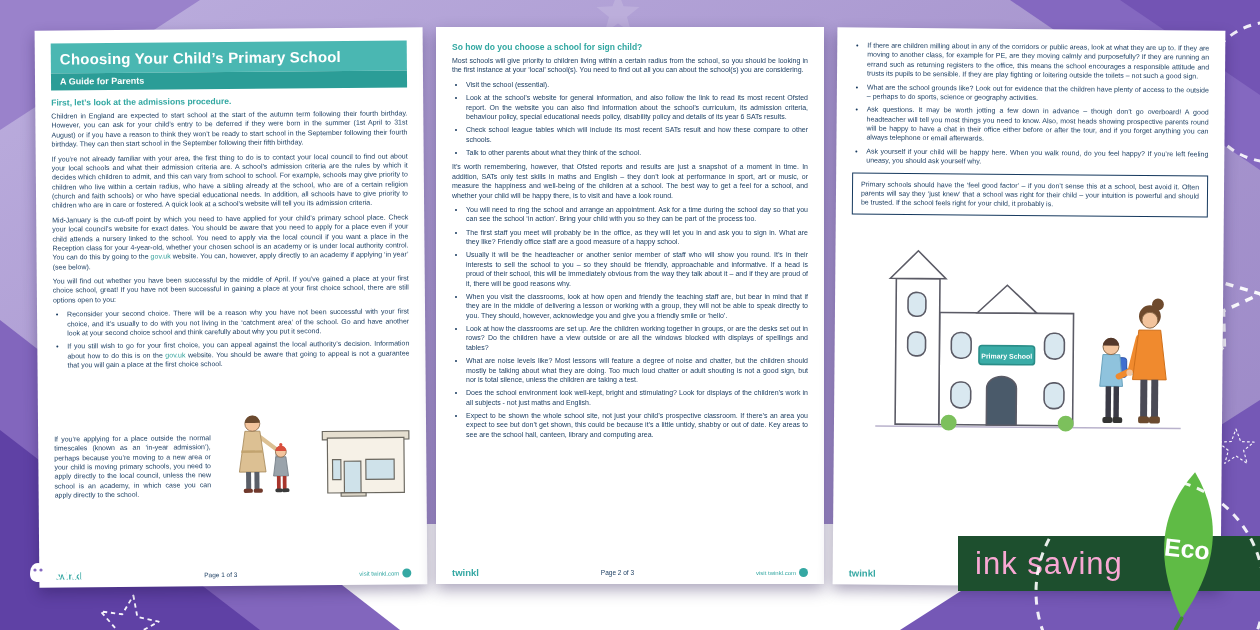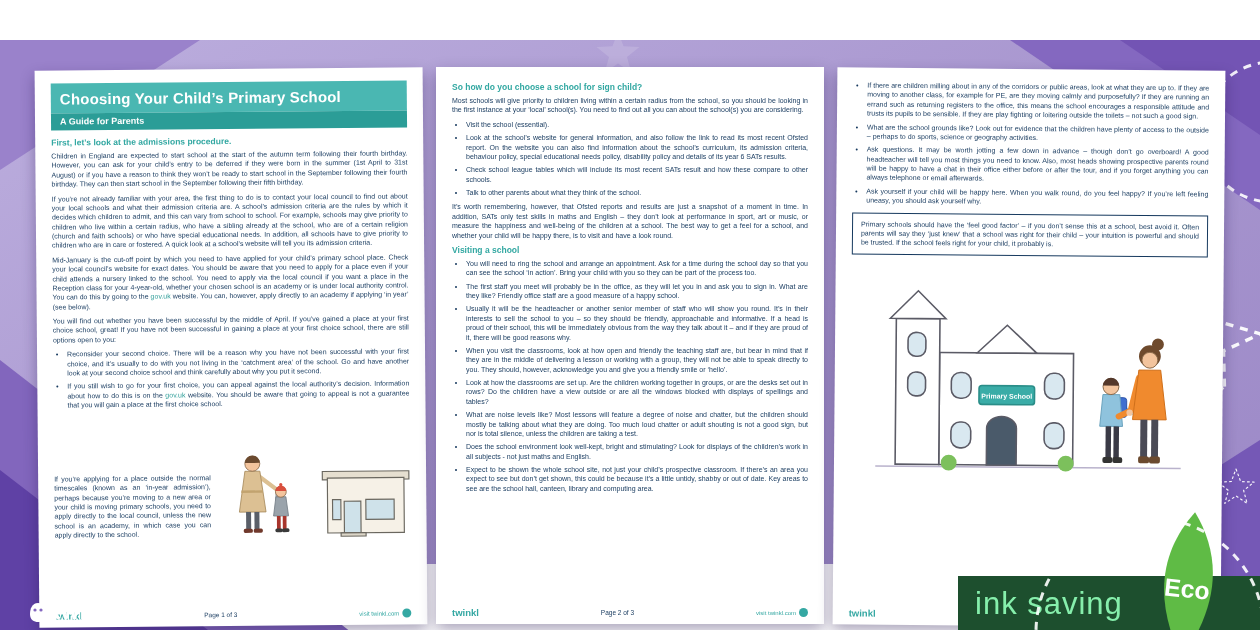--- a/index.html
+++ b/index.html
@@ -1,17 +1,17 @@
 <!DOCTYPE html>
 <html><head>
 <meta charset="utf-8">
 <style>
   html,body{margin:0;padding:0;width:1260px;height:630px;overflow:hidden;}
   .stage{position:relative;width:1260px;height:524px;font-family:"Liberation Sans",sans-serif;
-         background:linear-gradient(150deg,#bcaede 0%,#a896cf 55%,#9c89c7 100%);margin-top:40px;}
+         background:linear-gradient(150deg,#bcaede 0%,#a896cf 55%,#9c89c7 100%);}
   svg.bg,svg.front{position:absolute;left:0;top:0;width:1260px;height:630px;}
   svg.front{z-index:8;pointer-events:none;}
   .dash-star{fill:none;stroke:#fff;stroke-width:3;stroke-dasharray:7 6;stroke-linejoin:round;opacity:.95;}
   .dash-circ{fill:none;stroke:#fff;stroke-width:3;stroke-dasharray:8 7;opacity:.9;}
 
   .page{position:absolute;width:388px;height:557px;background:#fff;box-sizing:border-box;
         box-shadow:0 6px 14px rgba(38,20,80,.38);color:#16395e;z-index:2;}
   .pg-inner{position:relative;width:100%;height:100%;box-sizing:border-box;padding:13px 16px 24px;}
   .page1{left:37px;top:29px;transform:rotate(-0.5deg);}
   .page2{left:436px;top:27px;}
@@ -36,21 +36,21 @@
   .p3-illus{display:block;width:100%;height:238px;margin-top:2px;}
 
   .pfooter{position:absolute;left:16px;right:16px;bottom:6px;display:flex;align-items:center;
            justify-content:space-between;font-size:6.5px;}
   .f-logo{color:#35a8a3;font-weight:bold;font-size:9.5px;}
   .f-page{color:#16395e;}
   .f-visit{color:#35a8a3;font-size:6px;display:flex;align-items:center;gap:3px;}
   .f-dot{width:9px;height:9px;border-radius:50%;background:#35a8a3;display:inline-block;}
 
   .eco-bar{position:absolute;left:958px;top:536px;width:302px;height:55px;background:#1d4f2e;z-index:5;}
-  .ink-saving{position:absolute;left:17px;top:50%;transform:translateY(-50%);color:#86efac;font-size:31px;letter-spacing:1px;}
+  .ink-saving{position:absolute;left:17px;top:50%;transform:translateY(-50%);color:#f9a8d4;font-size:31px;letter-spacing:1px;}
   .eco-leaf{position:absolute;left:1139px;top:468px;width:96px;height:162px;z-index:6;}
 
   .twinkl-white{position:absolute;left:28px;top:558px;z-index:6;display:flex;align-items:center;gap:5px;
                 color:#fff;font-weight:bold;font-size:23px;letter-spacing:.5px;}
 </style>
 </head>
 <body>
 
 <div class="stage">
 
@@ -136,21 +136,20 @@
     <div class="pg-inner">
       <div class="sec-head">So how do you choose a school for sign child?</div>
       <p>Most schools will give priority to children living within a certain radius from the school, so you should be looking in the first instance at your ‘local’ school(s). You need to find out all you can about the school(s) you are considering.</p>
       <ul>
         <li>Visit the school (essential).</li>
         <li>Look at the school’s website for general information, and also follow the link to read its most recent Ofsted report. On the website you can also find information about the school’s curriculum, its admission criteria, behaviour policy, special educational needs policy, disability policy and details of its year 6 SATs results.</li>
         <li>Check school league tables which will include its most recent SATs result and how these compare to other schools.</li>
         <li>Talk to other parents about what they think of the school.</li>
       </ul>
       <p>It’s worth remembering, however, that Ofsted reports and results are just a snapshot of a moment in time. In addition, SATs only test skills in maths and English – they don’t look at performance in sport, art or music, or measure the happiness and well-being of the children at a school. The best way to get a feel for a school, and whether your child will be happy there, is to visit and have a look round.</p>
-      <div class="sec-head">Visiting a school</div>
       <ul>
         <li>You will need to ring the school and arrange an appointment. Ask for a time during the school day so that you can see the school ‘in action’. Bring your child with you so they can be part of the process too.</li>
         <li>The first staff you meet will probably be in the office, as they will let you in and ask you to sign in. What are they like? Friendly office staff are a good measure of a happy school.</li>
         <li>Usually it will be the headteacher or another senior member of staff who will show you round. It’s in their interests to sell the school to you – so they should be friendly, approachable and informative. If a head is proud of their school, this will be immediately obvious from the way they talk about it – and if they are proud of it, there will be good reasons why.</li>
         <li>When you visit the classrooms, look at how open and friendly the teaching staff are, but bear in mind that if they are in the middle of delivering a lesson or working with a group, they will not be able to speak directly to you. They should, however, acknowledge you and give you a friendly smile or ‘hello’.</li>
         <li>Look at how the classrooms are set up. Are the children working together in groups, or are the desks set out in rows? Do the children have a view outside or are all the windows blocked with displays of spellings and tables?</li>
         <li>What are noise levels like? Most lessons will feature a degree of noise and chatter, but the children should mostly be talking about what they are doing. Too much loud chatter or adult shouting is not a good sign, but nor is total silence, unless the children are taking a test.</li>
         <li>Does the school environment look well-kept, bright and stimulating? Look for displays of the children’s work in all subjects - not just maths and English.</li>
         <li>Expect to be shown the whole school site, not just your child’s prospective classroom. If there’s an area you expect to see but don’t get shown, this could be because it’s a little untidy, shabby or out of date. Key areas to see are the school hall, canteen, library and computing area.</li>
       </ul>

